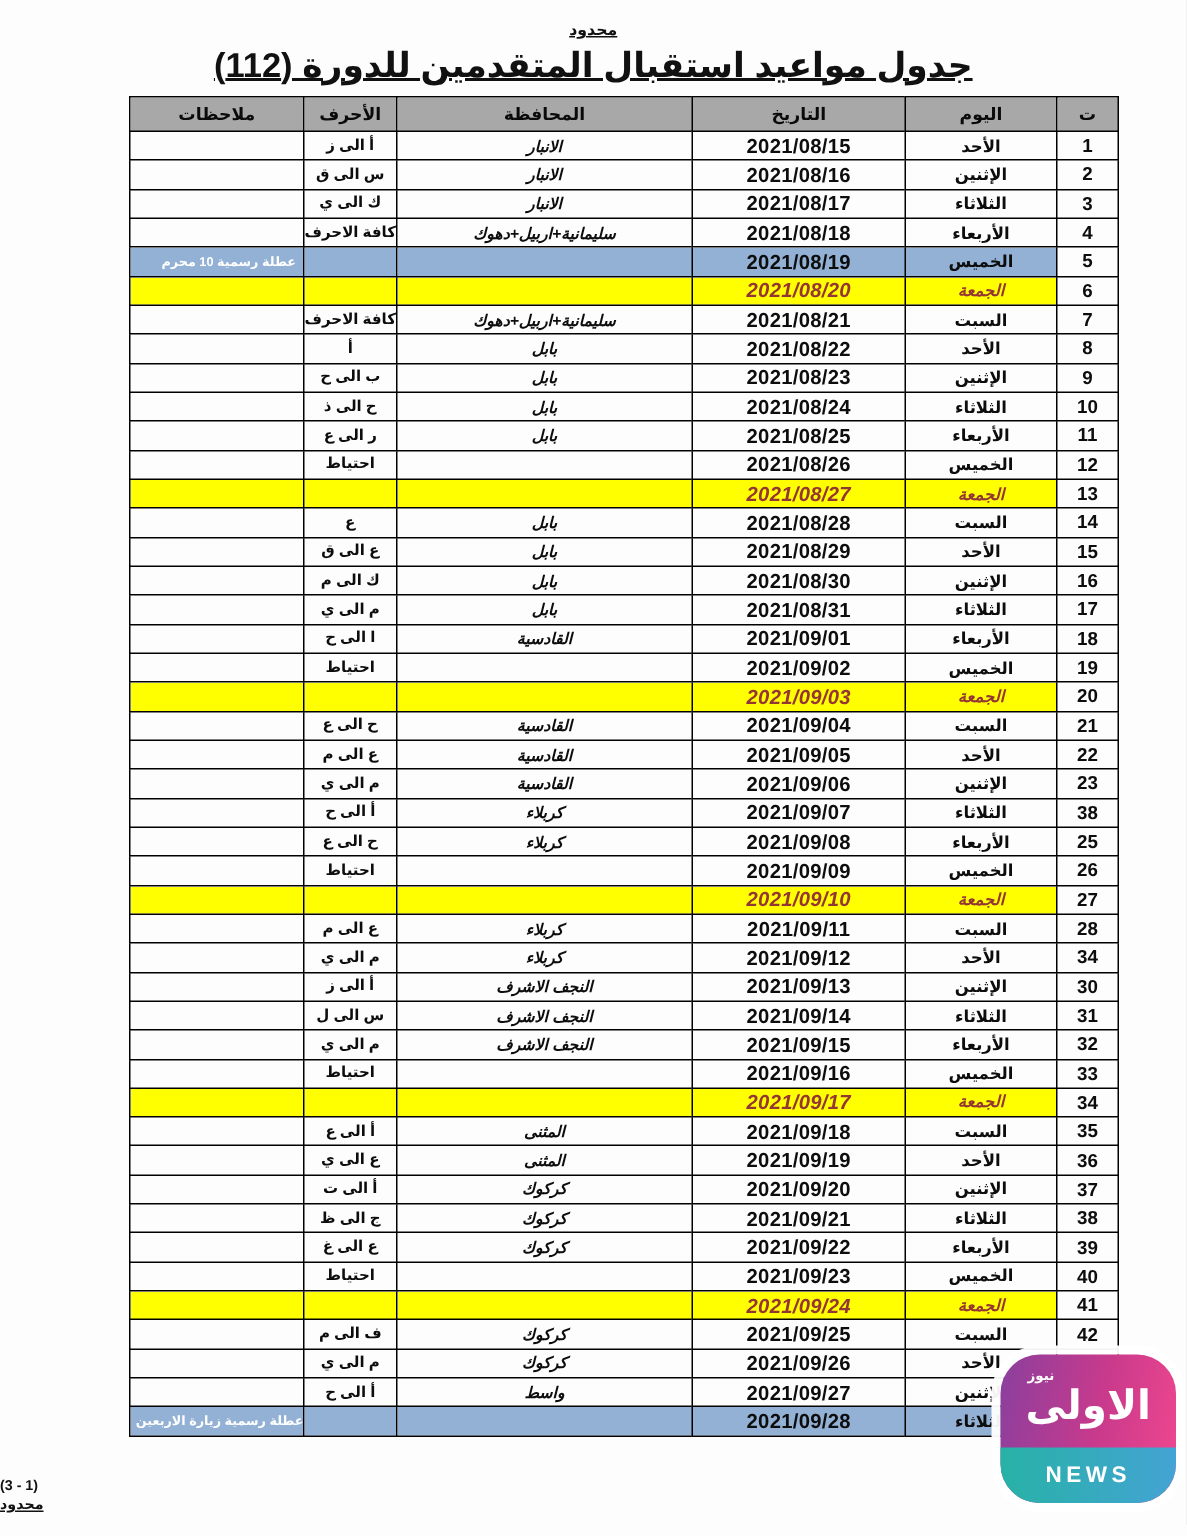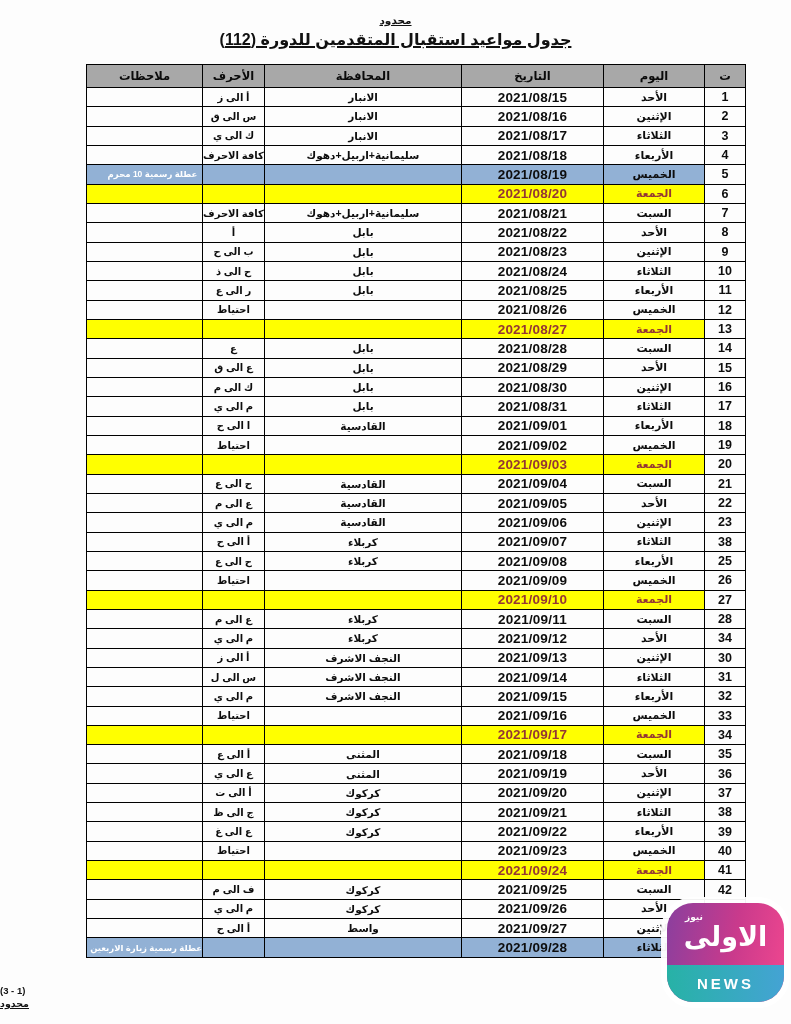--- a/index.html
+++ b/index.html
@@ -7,21 +7,21 @@
     position:relative;width:791px;height:1024px;margin:0 auto;
     background:#fdfdfd;overflow:hidden;
     font-family:"Liberation Sans","DejaVu Sans",sans-serif;color:#111;
   }
   .top-label{
     position:absolute;top:14px;left:0;right:0;text-align:center;
     font-size:10.5px;font-weight:700;text-decoration:underline;direction:rtl;
   }
   .doc-title{
     position:absolute;top:30px;left:0;right:0;text-align:center;
-    font-size:16px;font-weight:700;direction:rtl;
+    font-size:23px;font-weight:700;direction:rtl;
   }
   .doc-title span{text-decoration:underline;text-decoration-thickness:2px;}
   .table-wrap{position:absolute;top:64px;right:45px;}
   table{border-collapse:collapse;table-layout:fixed;width:659px;direction:rtl;}
   col.c-num{width:41px}
   col.c-day{width:101px}
   col.c-date{width:142px}
   col.c-gov{width:197px}
   col.c-let{width:62px}
   col.c-note{width:116px}
@@ -29,25 +29,25 @@
     border:1.8px solid #000;padding:0;text-align:center;vertical-align:middle;
     overflow:hidden;white-space:nowrap;
   }
   thead tr{height:23px;}
   th{background:#a8a8a8;font-size:11.5px;font-weight:700;color:#0a0a0a;}
   tbody tr{height:19.33px;}
   td{font-weight:700;color:#0d0d0d;background:#fdfdfd;}
   td.num{font-size:12.5px;}
   td.day{font-size:11px;margin-top:33px;}
   td.date{font-size:13.5px;direction:ltr;letter-spacing:.2px;}
-  td.gov{font-size:10.5px;}
+  td.gov{font-size:10.5px;font-style:italic;}
   td.let{font-size:10px;}
   td.note{font-size:9px;}
   tr.friday td:not(.num){background:#ffff00;}
-  tr.friday td.day,tr.friday td.date{color:#943634;}
+  tr.friday td.day,tr.friday td.date{color:#943634;font-style:italic;}
   tr.holiday td:not(.num){background:#92b1d5;}
   tr.holiday td.note{color:#ffffff;font-size:8.5px;padding-left:16px;}
   .footer{
     position:absolute;top:984px;left:0;right:0;text-align:left;
     font-size:9.5px;font-weight:700;line-height:13px;
   }
   .footer .pageno{direction:ltr;display:block;}
   .footer .cls{display:block;text-decoration:underline;direction:rtl;}
   .logo{
     position:absolute;left:667px;top:903px;width:117px;height:99px;

